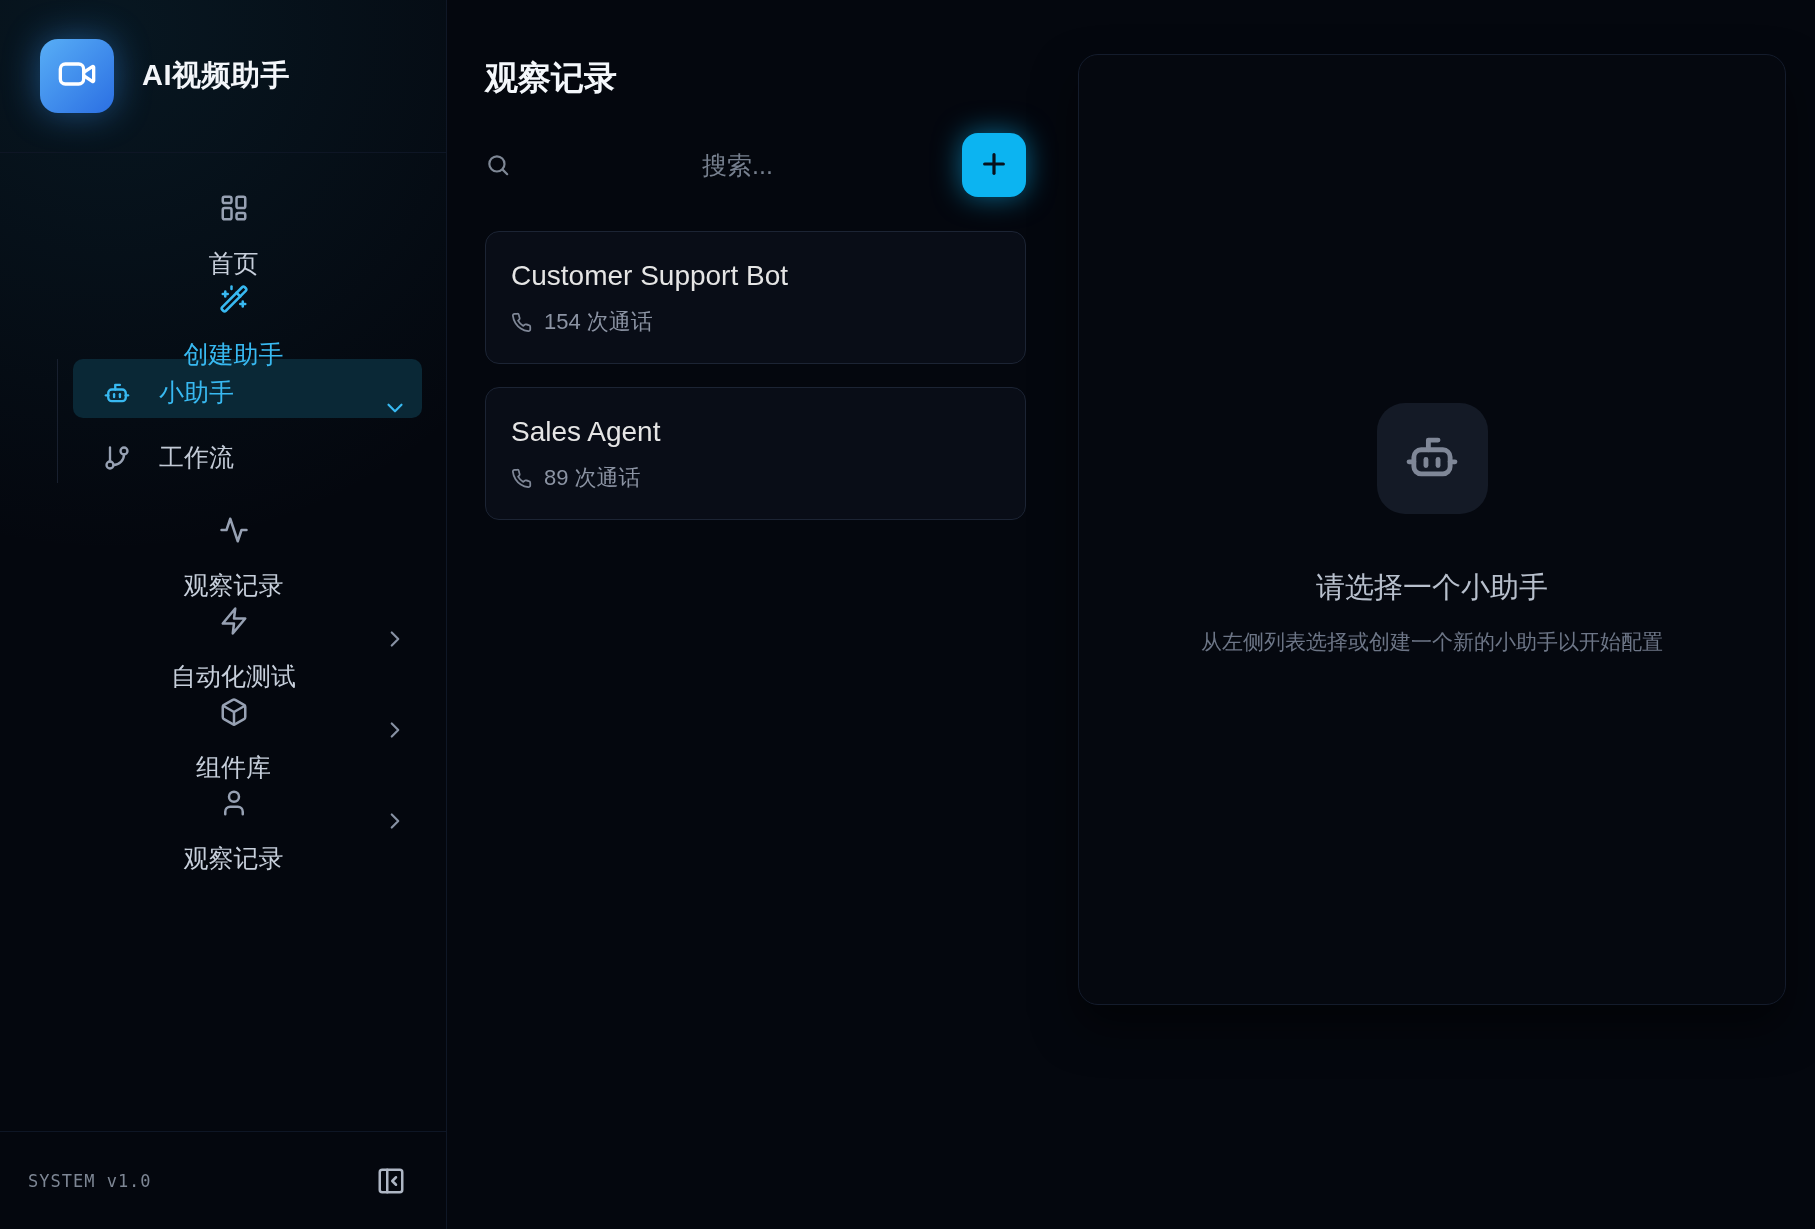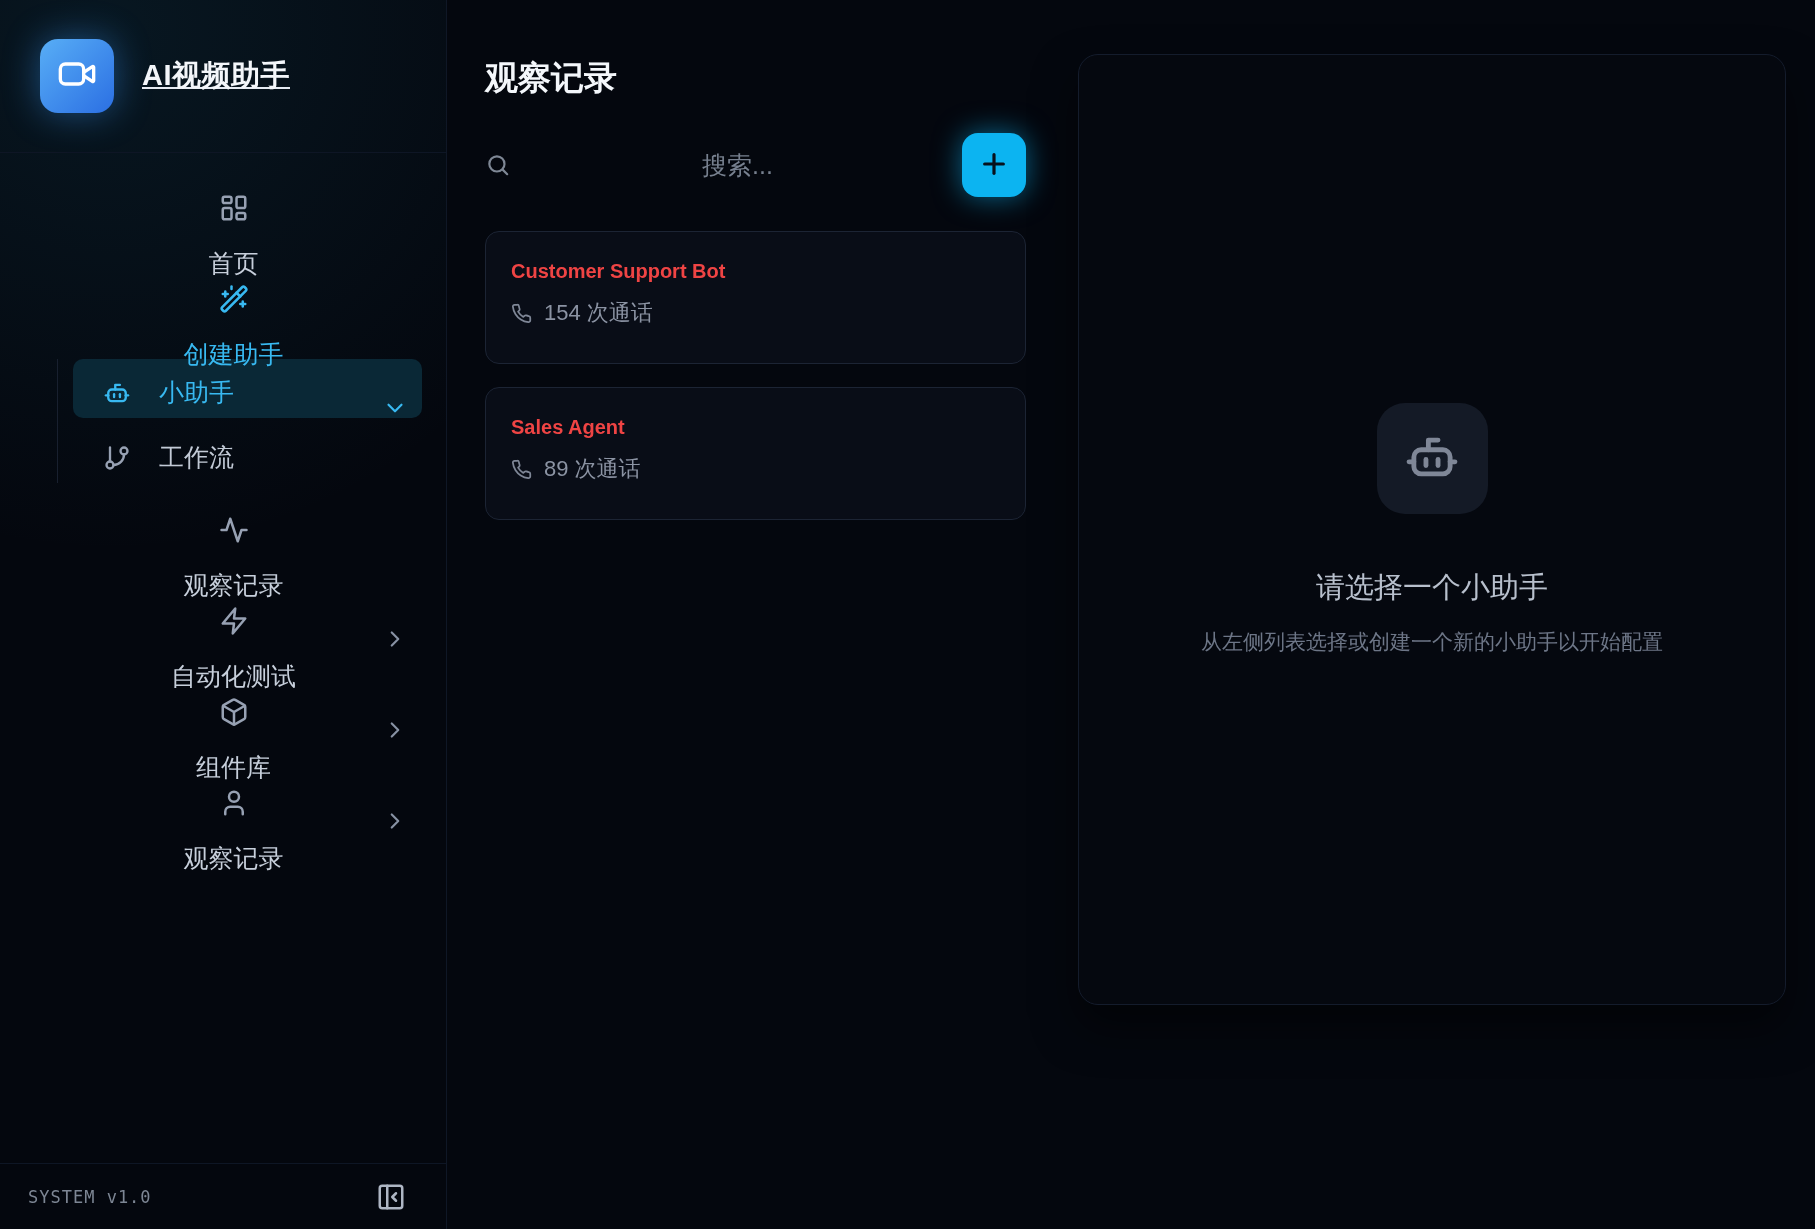--- a/index.html
+++ b/index.html
@@ -14,21 +14,21 @@
 
   
   .sidebar {
     width:447px; min-width:447px; height:100%;
     border-right:1px solid #0f1726;
     display:flex; flex-direction:column;
     background:radial-gradient(circle at 110px 30px, rgba(30,120,150,0.14), transparent 42%);
   }
   .sidebar-header {
     height:153px; border-bottom:1px solid #0e1625;
-    display:flex; align-items:center; gap:28px; padding:0 40px;text-decoration:underline;
+    display:flex; align-items:center; gap:28px; padding:0 40px;
   }
   .logo {
     width:74px; height:74px; border-radius:18px;
     background:linear-gradient(135deg,#58aef6,#2b6fe3);
     display:flex; align-items:center; justify-content:center;
     box-shadow:0 0 36px rgba(56,150,246,.45);
   }
   .logo svg { width:40px; height:40px; color:#ffffff; }
   .app-title { font-size:29px; font-weight:bold; color:#f3f6fa; letter-spacing:.5px; }
 
@@ -47,21 +47,21 @@
   .sub-item {
     height:59px; display:flex; align-items:center; gap:28px;
     padding:8px 16px 0 30px; border-radius:10px; margin-bottom:6px;
     font-size:25px; color:#c2cad6; cursor:pointer;
   }
   .sub-item .ic { width:28px; height:28px; color:#97a1b3; flex:none; }
   .sub-item.active { background:#0a2836; color:#38b9f1; }
   .sub-item.active .ic { color:#38b9f1; }
 
   .sidebar-footer {
-    height:66px; border-top:1px solid #0e1625;
+    height:98px; border-top:1px solid #0e1625;
     display:flex; align-items:center; justify-content:space-between;
     padding:0 40px 0 28px;
   }
   .version { font-family:"DejaVu Sans Mono", monospace; font-size:17px; color:#7d8694; letter-spacing:1px; }
   .collapse-btn { width:30px; height:30px; color:#aeb6c4; background:none; border:none; cursor:pointer; padding:0; }
   .collapse-btn svg { width:100%; height:100%; }
 
   
   .list-panel { width:631px; min-width:631px; padding:56px 52px 0 38px; }
   .panel-title { font-size:33px; font-weight:bold; color:#f4f7fb; }
@@ -82,21 +82,21 @@
     box-shadow:0 0 28px rgba(12,180,241,.55);
     display:flex; align-items:center; justify-content:center; flex:none;
   }
   .add-btn svg { width:32px; height:32px; }
 
   .cards { margin-top:34px; display:flex; flex-direction:column; gap:23px; }
   .card {
     height:133px; border:1px solid #1c2434; border-radius:14px;
     background:#090d17; padding:28px 24px 0 25px; cursor:pointer;
   }
-  .card-name { font-size:20px; font-weight:bold; color:#ef4444; }
+  .card-name { font-size:28px; font-weight:normal; color:#e5e5e5; }
   .card-meta { margin-top:15px; display:flex; align-items:center; gap:12px; color:#8b93a3; font-size:22px; }
   .card-meta .ic { width:21px; height:21px; color:#7f8797; flex:none; }
   .card-meta .ic svg { width:100%; height:100%; }
 
   
   .main { flex:1;border-radius:22px; }
   .detail {
     margin:54px 29px 0 0; height:951px;
     border:1px solid #141c2c; border-radius:20px;
     background:#05080f;

